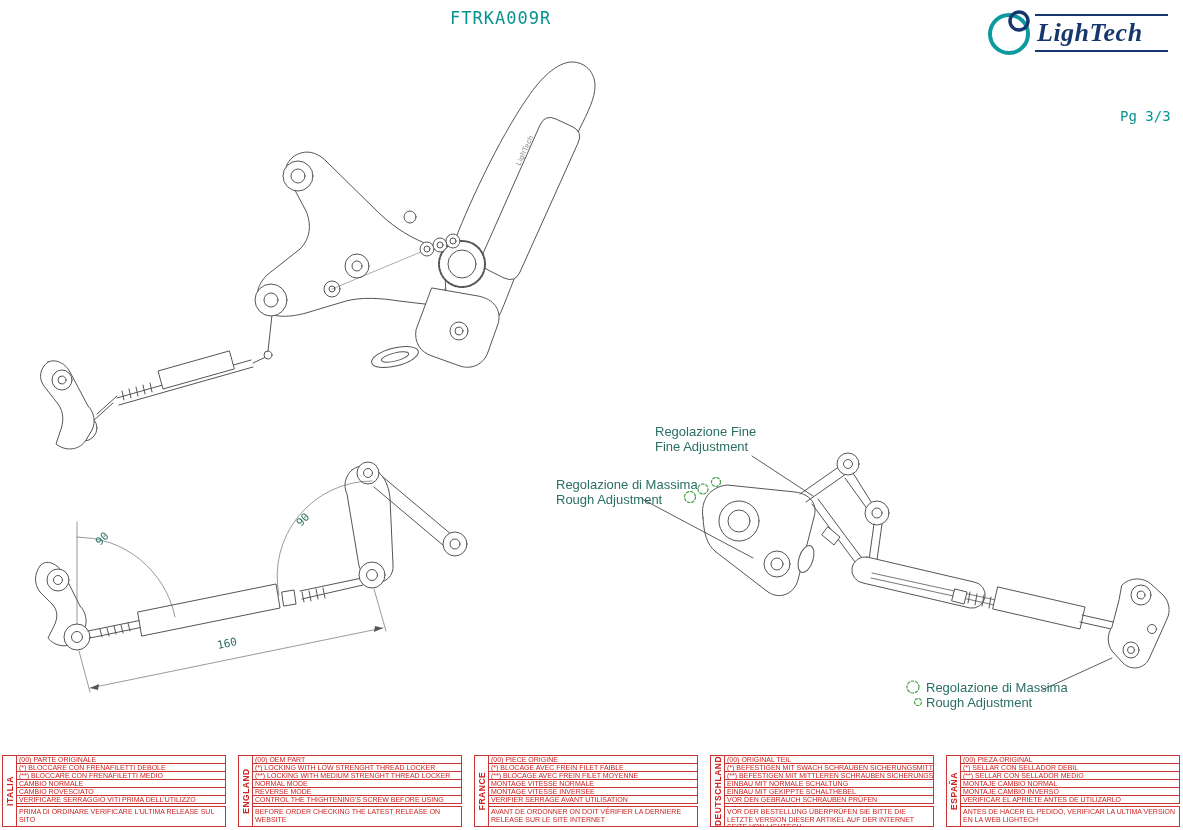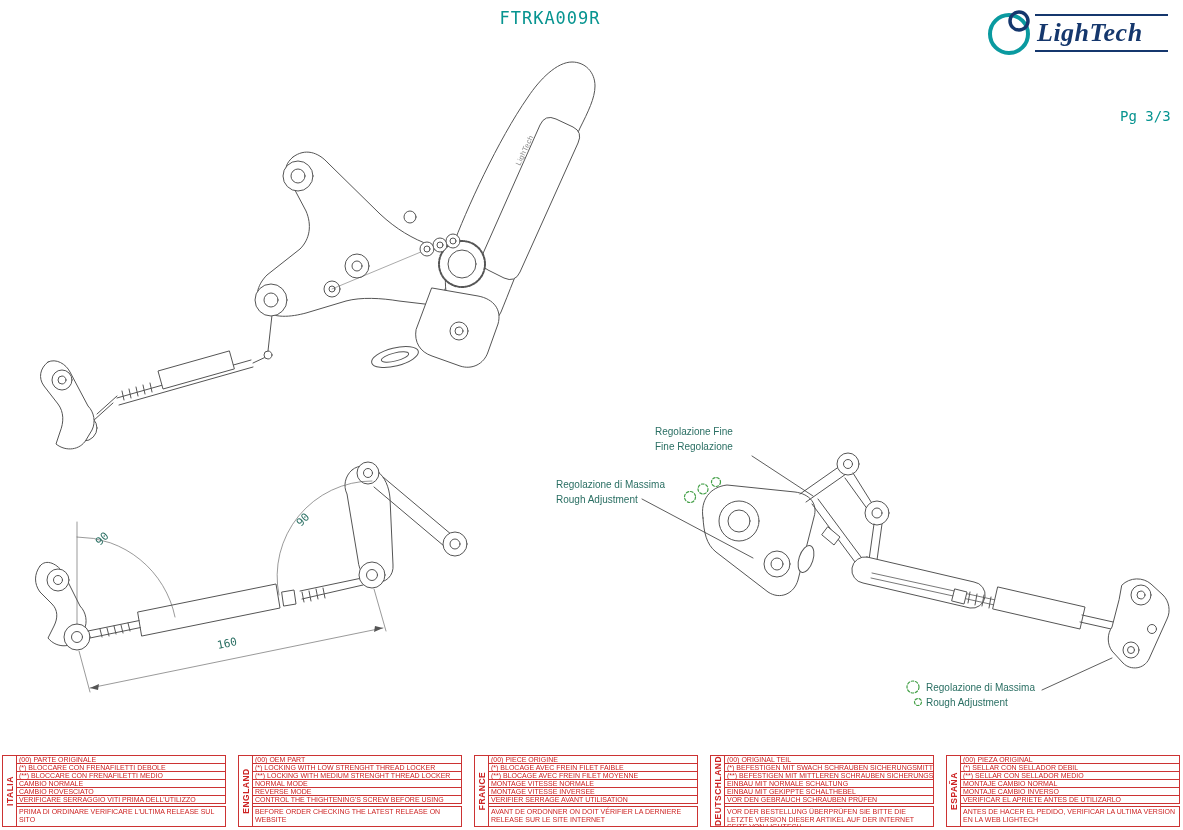--- a/index.html
+++ b/index.html
@@ -1,30 +1,30 @@
 <!DOCTYPE html>
 <html><head>
 <meta charset="utf-8">
 <style>
   html,body{margin:0;padding:0;background:#e8e8e8;}
   #canvas{position:relative;width:1183px;height:830px;background:#ffffff;overflow:hidden;
           font-family:"Liberation Sans",sans-serif;}
-  .doc-title{position:absolute;left:450px;top:8px;width:200px;text-align:center;
+  .doc-title{position:absolute;left:450px;top:8px;width:200px;
              font-family:"DejaVu Sans Mono",monospace;font-size:17px;letter-spacing:1px;color:#079490;}
   .pg-num{position:absolute;left:1120px;top:108px;font-family:"DejaVu Sans Mono",monospace;
           font-size:14px;color:#079490;}
   
   .logo{position:absolute;left:985px;top:6px;width:183px;height:52px;}
   .logo-line-top{position:absolute;left:50px;right:0;top:8px;height:2px;background:#15376d;}
   .logo-line-bottom{position:absolute;left:50px;right:0;top:44px;height:2px;background:#15376d;}
   .logo-text{position:absolute;left:52px;top:12px;font-family:"Liberation Serif",serif;
              font-style:italic;font-weight:bold;font-size:26px;color:#15376d;letter-spacing:0.5px;}
   .logo-icon{position:absolute;left:0;top:0;}
   
-  .ann{position:absolute;font-size:10px;line-height:15px;color:#2a6f63;white-space:nowrap;
+  .ann{position:absolute;font-size:13px;line-height:15px;color:#2a6f63;white-space:nowrap;
        font-family:"Liberation Sans",sans-serif;}
   
   .drawing{position:absolute;left:0;top:0;width:1183px;height:830px;}
   svg .dim{font-family:"DejaVu Sans Mono",monospace;font-size:11px;fill:#2a6f63;stroke:none;}
   svg .plate-label{font-family:"Liberation Sans",sans-serif;font-size:7.5px;fill:#8a8a8a;stroke:none;letter-spacing:0.3px;}
   
   .lang-table{position:absolute;top:755px;height:72px;display:flex;color:#cc2222;}
   .lang-label-cell{flex:0 0 13px;border:1px solid #cc3333;position:relative;}
   .lang-label-cell span{position:absolute;left:50%;top:50%;
         transform:translate(-50%,-50%) rotate(-90deg);font-size:8.5px;font-weight:bold;
@@ -206,21 +206,21 @@
       <circle cx="24" cy="28" r="19" stroke="#0a9aa0" stroke-width="4" fill="none"></circle>
       <circle cx="34" cy="15" r="9" stroke="#15376d" stroke-width="3.5" fill="none"></circle>
     </svg>
     <div class="logo-line-top"></div>
     <div class="logo-line-bottom"></div>
     <span class="logo-text">LighTech</span>
   </div>
 
   <div class="ann" style="left:655px;top:424px">
     <div>Regolazione Fine</div>
-    <div>Fine Regolazione</div>
+    <div>Fine Adjustment</div>
   </div>
   <div class="ann" style="left:556px;top:477px">
     <div>Regolazione di Massima</div>
     <div>Rough Adjustment</div>
   </div>
   <div class="ann" style="left:926px;top:680px">
     <div>Regolazione di Massima</div>
     <div>Rough Adjustment</div>
   </div>
 

